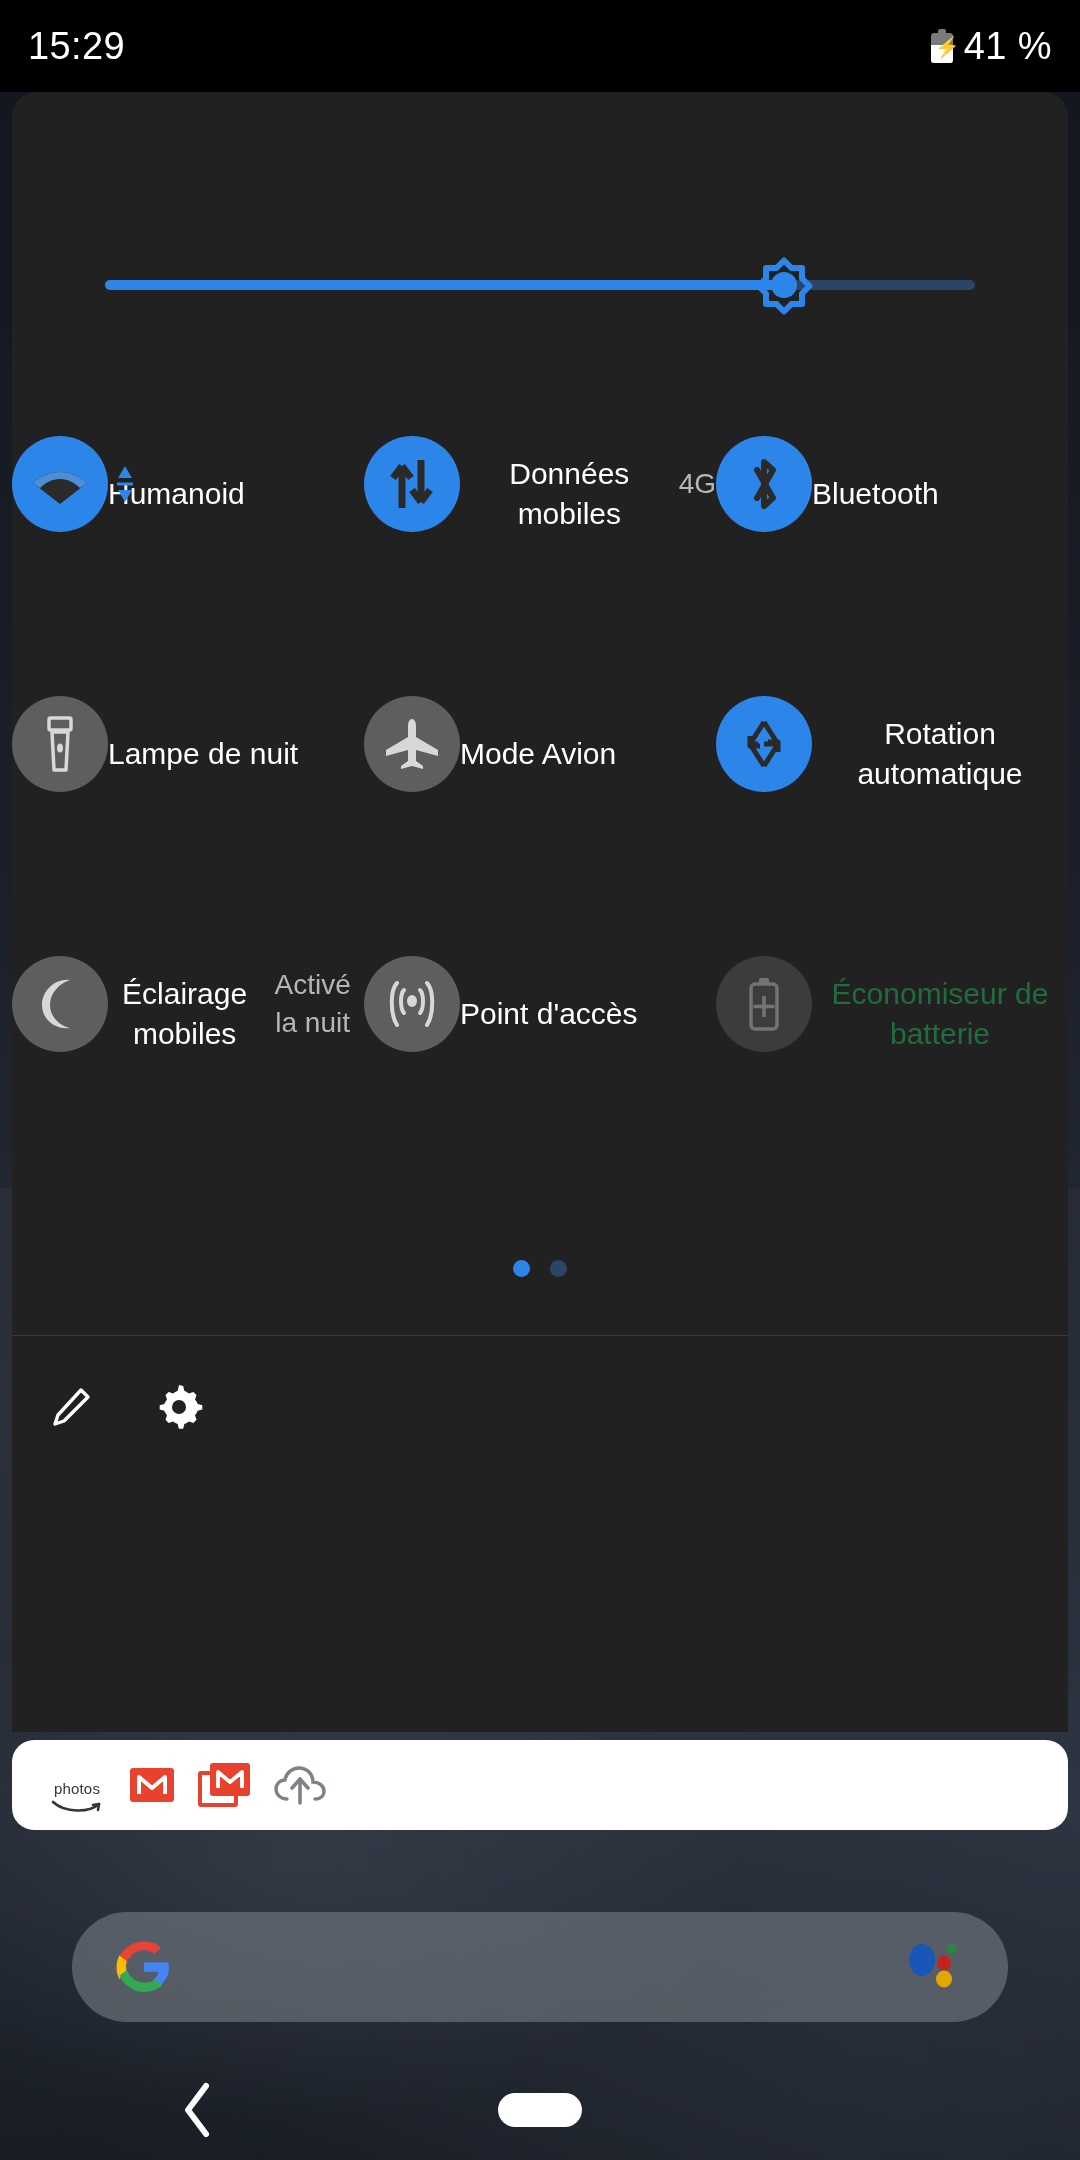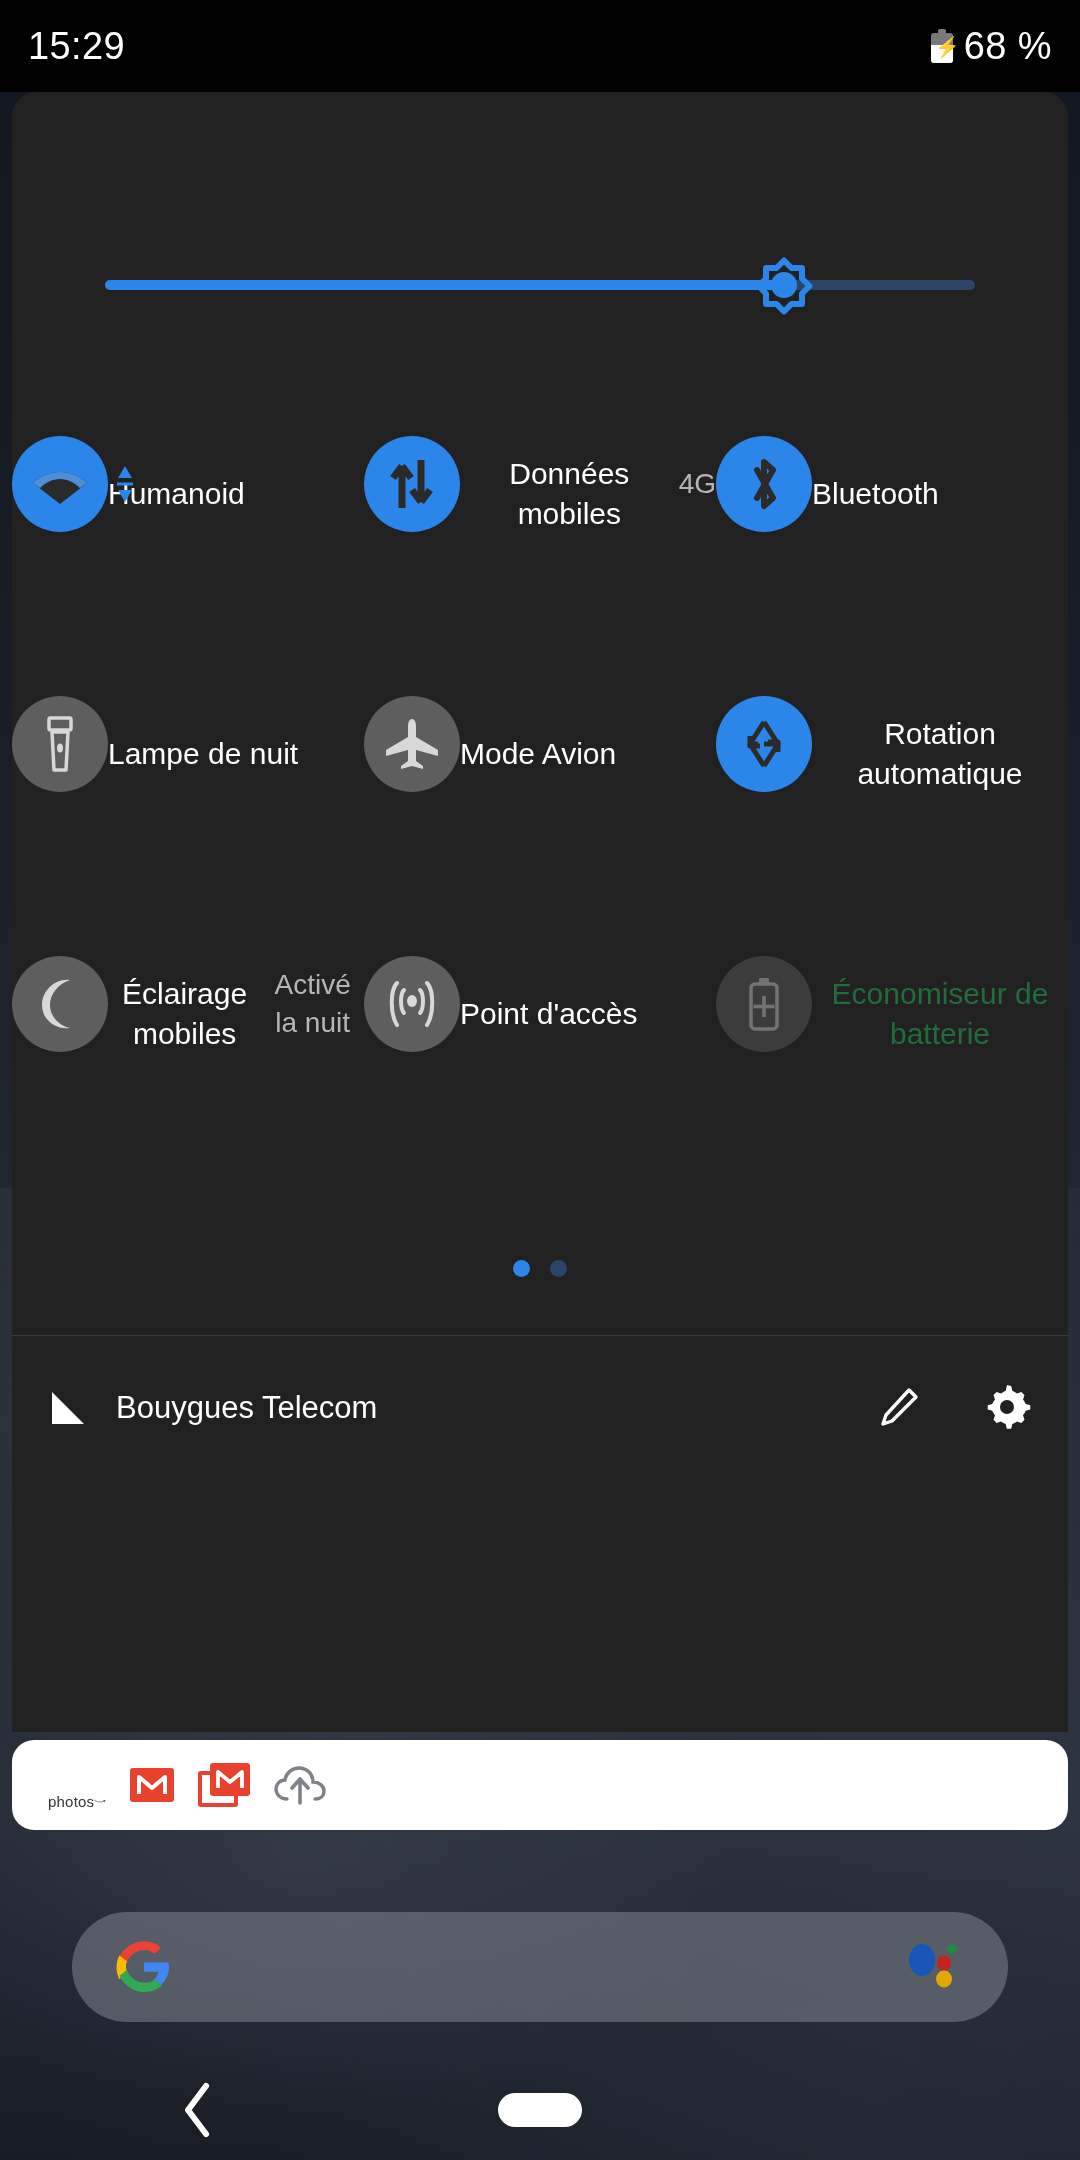--- a/index.html
+++ b/index.html
@@ -250,21 +250,21 @@
     align-items: center;
     gap: 24px;
     padding: 0 36px;
     z-index: 35;
   }
 
   .amazon-photos {
     position: relative;
     width: 58px; height: 40px;
     display: flex;
-    flex-direction: row;
+    flex-direction: column;
     align-items: center;
     justify-content: flex-start;
     margin-top: 32px;
   }
   .amazon-photos .word {
     color: #33363a;
     font-size: 15px;
     line-height: 15px;
     letter-spacing: 0.2px;
   }
@@ -346,21 +346,21 @@
 
   <div id="status-bar">
     <div id="status-time">15:29</div>
     <div id="status-right">
       <div class="battery-icon">
         <div class="cap"></div>
         <div class="body"></div>
         <div class="fill"></div>
         <div class="bolt">⚡</div>
       </div>
-      <div id="status-battery-pct">68 %</div>
+      <div id="status-battery-pct">41 %</div>
     </div>
   </div>
 
   <div id="qs-panel">
 
     <div id="brightness-row">
       <div id="brightness-track" style="background: rgb(42, 69, 102);">
         <div id="brightness-fill" style="width: 78%; background: rgb(44, 133, 232);"></div>
       </div>
       <div id="brightness-thumb" style="left: 740.6px;">
@@ -498,26 +498,20 @@
       </div>
     </div>
 
     <div id="page-dots">
         <div class="dot active"></div>
         <div class="dot inactive"></div>
       </div>
 
     <div id="qs-divider"></div>
     <div id="qs-footer">
-      <div id="carrier-group">
-        <svg width="42" height="40" viewBox="0 0 42 40">
-          <path d="M4 36 L36 36 L36 4 Z" fill="#ffffff" transform="scale(-1,1) translate(-40,0)"></path>
-        </svg>
-        <div id="carrier-name">Bouygues Telecom</div>
-      </div>
       <div id="footer-actions">
         <svg width="44" height="44" viewBox="0 0 44 44">
           <path d="M33 4 L40 11 L16 35 L7 38 L10 29 Z" fill="none" stroke="#ffffff" stroke-width="3.4" stroke-linejoin="round"></path>
         </svg>
         <svg width="48" height="48" viewBox="0 0 48 48">
           <path d="M24 2 l4.2 1.1 1.1 4.6 a17 17 0 0 1 4.6 2.7 l4.5-1.5 3.1 3.1 -1.5 4.5 a17 17 0 0 1 2.7 4.6 l4.6 1.1 0 4.4 -4.6 1.1 a17 17 0 0 1 -2.7 4.6 l1.5 4.5 -3.1 3.1 -4.5-1.5 a17 17 0 0 1 -4.6 2.7 l-1.1 4.6 -4.4 0 -1.1-4.6 a17 17 0 0 1 -4.6-2.7 l-4.5 1.5 -3.1-3.1 1.5-4.5 a17 17 0 0 1 -2.7-4.6 l-4.6-1.1 0-4.4 4.6-1.1 a17 17 0 0 1 2.7-4.6 l-1.5-4.5 3.1-3.1 4.5 1.5 a17 17 0 0 1 4.6-2.7 l1.1-4.6 z" fill="#ffffff" transform="translate(-1,-1) scale(1.0)"></path>
           <circle cx="23" cy="23" r="7" fill="#212121"></circle>
         </svg>
       </div>
     </div>

